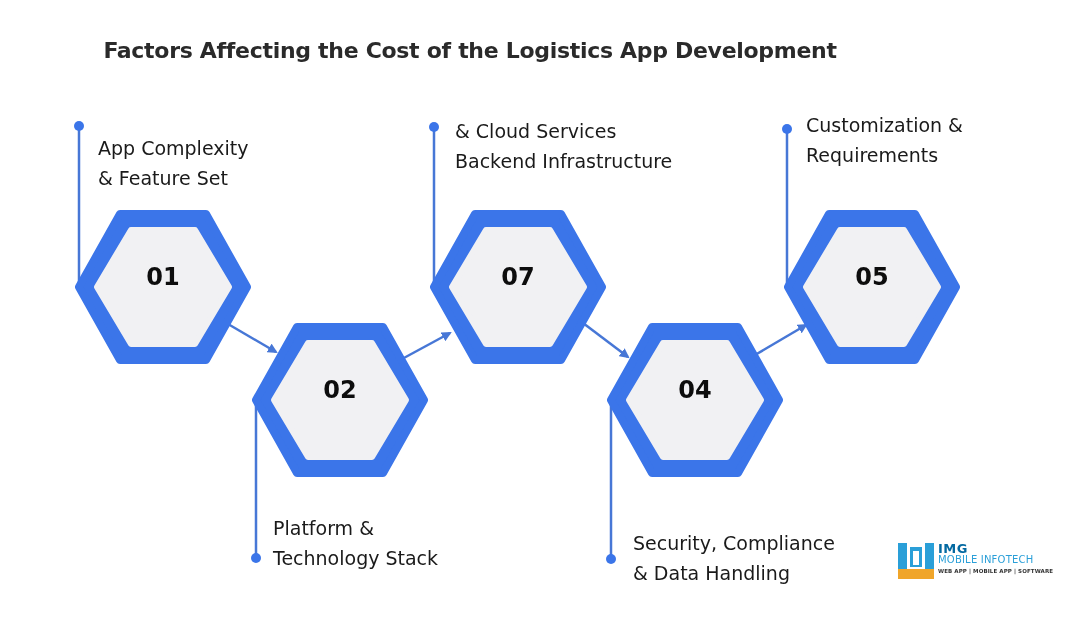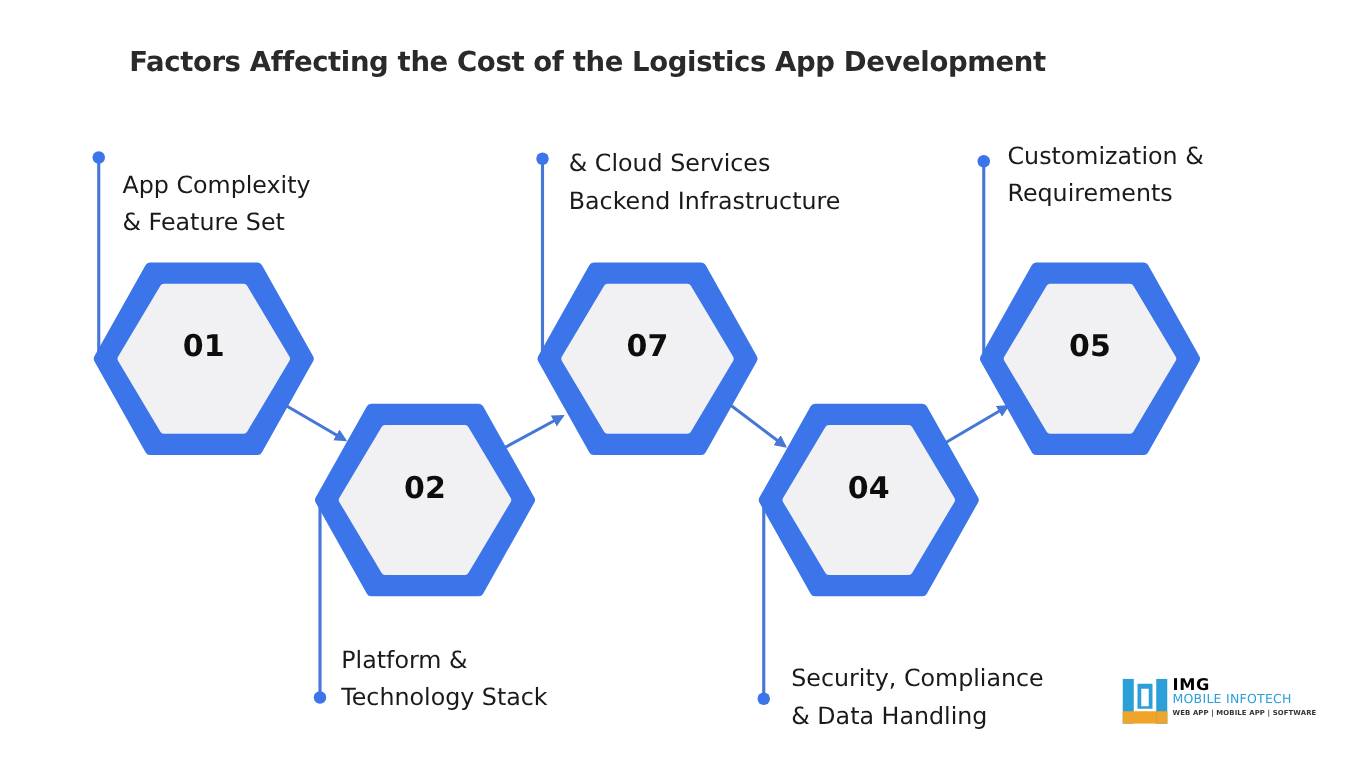--- a/index.html
+++ b/index.html
@@ -18,21 +18,21 @@
       font-family: "DejaVu Sans", sans-serif; font-weight: bold; font-size: 24px; color: #0d0d0d;
     }
     .label {
       position: absolute; font-family: "DejaVu Sans", sans-serif; font-size: 19px;
       line-height: 30px; color: #1a1a1a; white-space: nowrap;
     }
     .logo { position: absolute; left: 898px; top: 543px; width: 150px; height: 40px; }
     .logo .mark { position: absolute; left: 0; top: 0; width: 36px; height: 36px; }
     .logo .img {
       position: absolute; left: 40px; top: -2px; font-family: "DejaVu Sans", sans-serif;
-      font-weight: bold; font-size: 13px; color: #000000; letter-spacing: 0.5px;
+      font-weight: bold; font-size: 13px; color: #0369a1; letter-spacing: 0.5px;
     }
     .logo .name {
       position: absolute; left: 40px; top: 11px; font-family: "DejaVu Sans", sans-serif;
       font-size: 10px; color: #2a9fd8; letter-spacing: 0.2px; white-space: nowrap;
     }
     .logo .tag {
       position: absolute; left: 40px; top: 25px; font-family: "DejaVu Sans", sans-serif;
       font-weight: bold; font-size: 5.5px; color: #333; white-space: nowrap; letter-spacing: 0.1px;
     }
   </style>

